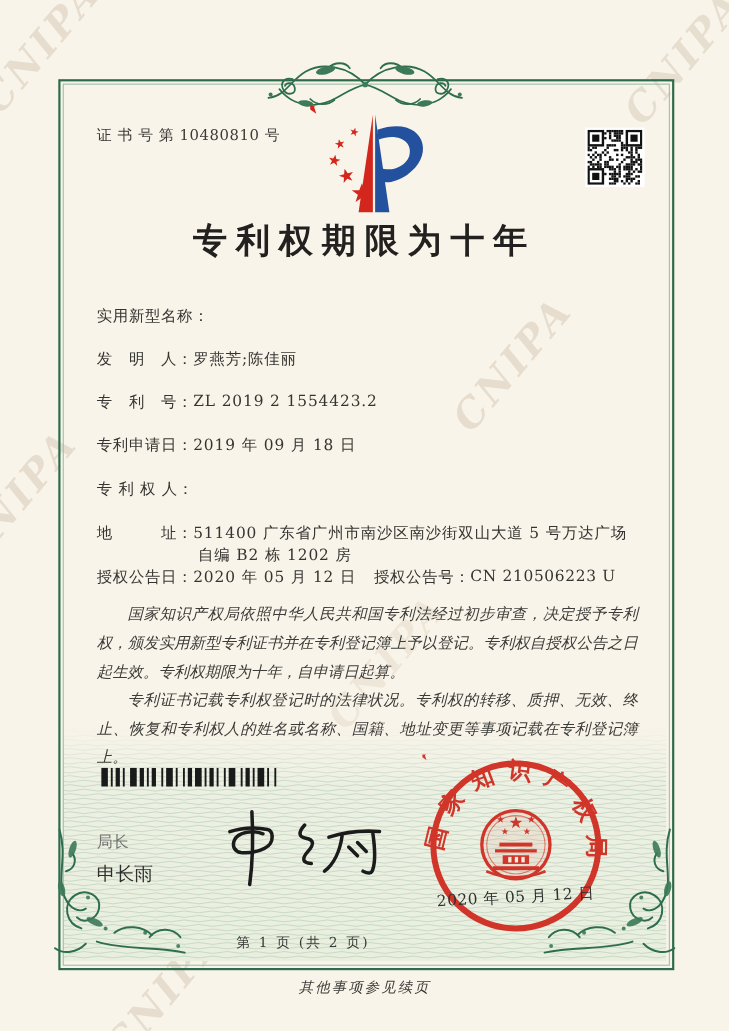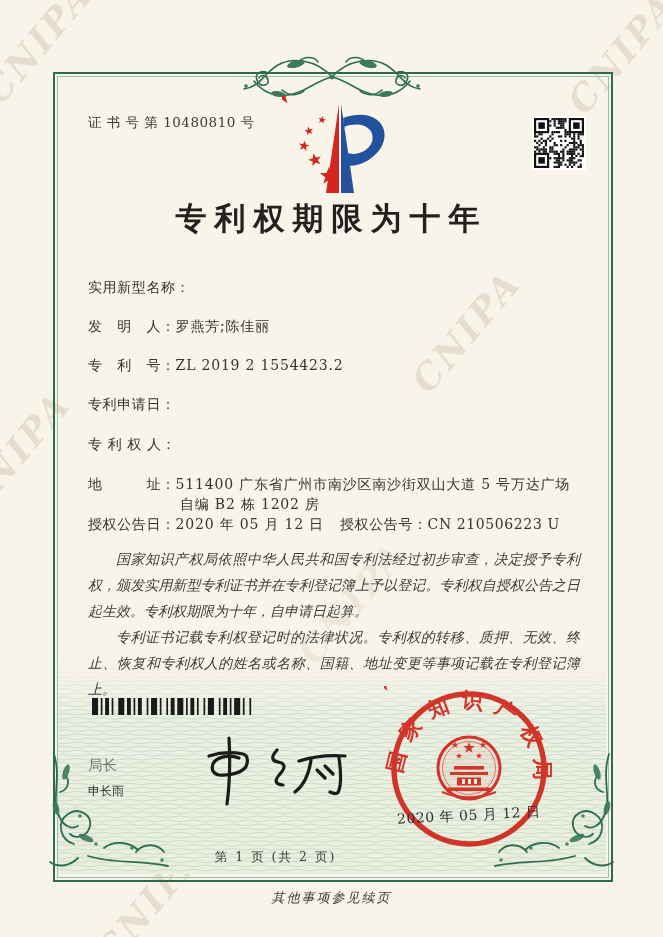--- a/index.html
+++ b/index.html
@@ -30,21 +30,21 @@
          font-weight:bold;color:#222120;letter-spacing:8px;z-index:3;}
   .row{position:absolute;left:88px;font-size:14px;color:#343432;display:flex;white-space:pre;z-index:3;letter-spacing:.6px;}
   .row .val{letter-spacing:.8px;}
   .addr2{position:absolute;left:180px;font-size:14px;color:#343432;white-space:pre;z-index:3;letter-spacing:.8px;}
   .grant-no{position:absolute;left:340px;font-size:14px;color:#343432;display:flex;white-space:pre;z-index:3;letter-spacing:.6px;justify-content:flex-end;}
   .legal{position:absolute;left:88px;top:546px;width:492px;font-size:14px;line-height:26px;
          color:#3b3b38;font-style:italic;text-align:justify;z-index:3;}
   .legal p{margin:0;text-indent:2em;}
   .officer-title{position:absolute;left:88px;top:756px;font-size:14.5px;color:#737373;
                  font-family:"DejaVu Sans","Liberation Sans",sans-serif;z-index:3;}
-  .officer-name{position:absolute;left:88px;top:783px;font-size:12px;color:#2e2e2c;
+  .officer-name{position:absolute;left:88px;top:783px;font-size:17px;color:#2e2e2c;
                 font-family:"DejaVu Sans","Liberation Sans",sans-serif;z-index:3;}
   .page-info{position:absolute;left:0;top:849px;width:551px;text-align:center;font-size:12.5px;color:#3a3a38;z-index:3;letter-spacing:2px;}
   .cont-note{position:absolute;left:0;top:889px;width:663px;text-align:center;font-size:13px;
              color:#3b3b38;font-style:italic;letter-spacing:2px;z-index:3;}
 
   .logo{position:absolute;left:282px;top:96px;z-index:3;}
   .qr{position:absolute;left:532px;top:116px;z-index:3;background:#fff;padding:2px;}
   .barcode{position:absolute;left:92px;top:698px;z-index:3;}
   .signature{position:absolute;left:193px;top:726px;z-index:4;}
   .seal{position:absolute;left:384px;top:686px;z-index:5;opacity:.93;}
@@ -397,21 +397,21 @@
 <div class="row" style="top:279px">
   <span class="lab">实用新型名称：</span>
 </div>
 <div class="row" style="top:318px">
   <span class="lab">发　明　人：</span><span class="val">罗燕芳;陈佳丽</span>
 </div>
 <div class="row" style="top:357px">
   <span class="lab">专　利　号：</span><span class="val">ZL 2019 2 1554423.2</span>
 </div>
 <div class="row" style="top:396px">
-  <span class="lab">专利申请日：</span>
+  <span class="lab">专利申请日：</span><span class="val">2019 年 09 月 18 日</span>
 </div>
 <div class="row" style="top:436px">
   <span class="lab">专 利 权 人：</span>
 </div>
 <div class="row" style="top:476px">
   <span class="lab">地　　　址：</span><span class="val">511400 广东省广州市南沙区南沙街双山大道 5 号万达广场</span>
 </div>
 <div class="addr2" style="top:496px">自编 B2 栋 1202 房</div>
 <div class="row" style="top:516px">
   <span class="lab">授权公告日：</span><span class="val">2020 年 05 月 12 日</span>

